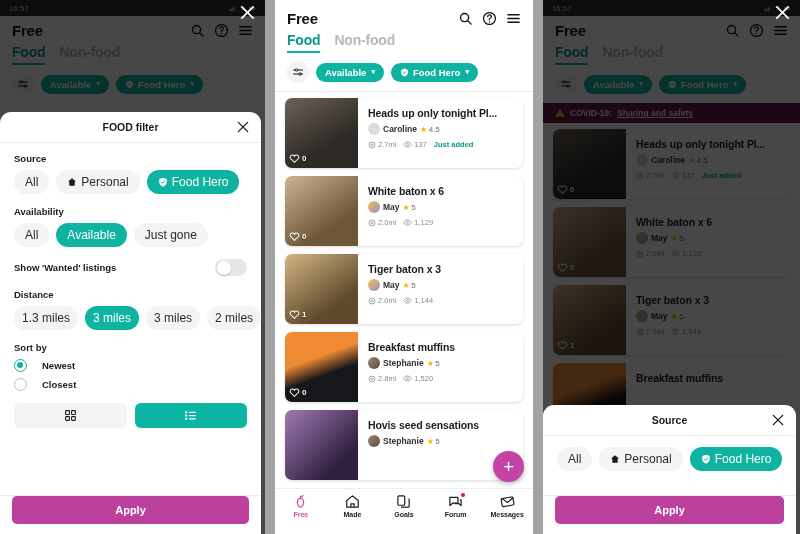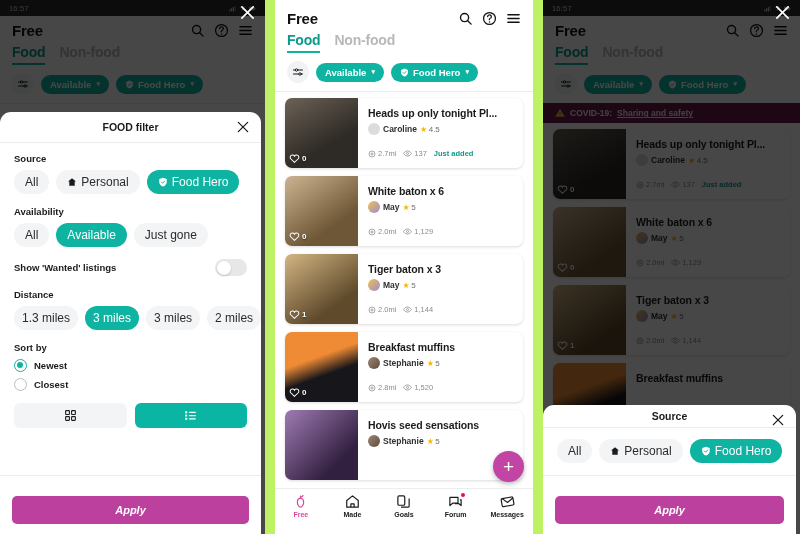--- a/index.html
+++ b/index.html
@@ -2,21 +2,21 @@
 <html><head>
 <meta charset="utf-8">
 <style>
   * { box-sizing: border-box; margin: 0; padding: 0; }
   html, body {
     width: 800px; height: 534px;
     background: #ffffff;
     font-family: "Liberation Sans", sans-serif;
     overflow: hidden;
   }
-  .stage { position: relative; width: 800px; height: 534px; background: #bef264; }
+  .stage { position: relative; width: 800px; height: 534px; background: #a3a3a3; }
 
   
   .panel { position: absolute; top: 0; height: 534px; overflow: hidden; background: #fff; }
   .panel-1 { left: 0;   width: 265px; }
   .panel-2 { left: 275px; width: 258px; }
   .panel-3 { left: 543px; width: 257px; }
 
   .phone-body { position: absolute; inset: 0; background: #fff; }
 
   
@@ -76,21 +76,21 @@
   .card-body { padding: 9px 8px 0 10px; min-width: 0; }
   .card-title {
     font-size: 10.5px; font-weight: bold; color: #1b1b1b; letter-spacing: -.1px;
     white-space: nowrap; overflow: hidden; text-overflow: ellipsis;
   }
   .card-user { display: flex; align-items: center; gap: 3px; margin-top: 4px; }
   .avatar { width: 12px; height: 12px; border-radius: 50%; flex: none; }
   .uname { font-size: 8.5px; color: #303030; font-weight: bold; }
   .stars { font-size: 8px; color: #6d6d6d; display: flex; align-items: center; gap: 1.5px;}
   .star { color: #f5b700; font-size: 8px; }
-  .card-meta { display: flex; align-items: center; gap: 7px; margin-top: 14px; font-size: 7.5px; color: #8b8b8b; }
+  .card-meta { display: flex; align-items: center; gap: 7px; margin-top: 5px; font-size: 7.5px; color: #8b8b8b; }
   .card-meta .mi { display: flex; align-items: center; gap: 2px; }
   .just-added { color: #0c9a8b; font-weight: bold; }
 
   
   .fab {
     position: absolute; right: 9px; bottom: 52px;
     width: 31px; height: 31px; border-radius: 50%;
     background: #c245a6; color: #fff; display: flex; align-items: center; justify-content: center;
     box-shadow: 0 2px 5px rgba(0,0,0,.25); font-size: 19px; line-height: 1; font-weight: 300;
   }
@@ -137,37 +137,37 @@
   .toggle-row { display: flex; align-items: center; justify-content: space-between; margin-bottom: 13px; }
   .toggle-label { font-size: 9.5px; font-weight: bold; color: #1b1b1b; }
   .toggle {
     width: 32px; height: 17px; border-radius: 10px; background: #e6e7e8; position: relative;
   }
   .toggle .knob {
     position: absolute; left: 1.5px; top: 1.5px; width: 14px; height: 14px;
     border-radius: 50%; background: #fff; box-shadow: 0 1px 2px rgba(0,0,0,.2);
   }
 
-  .radio-row { display: flex; align-items: center; gap: 7px; margin-bottom: 6px; }
+  .radio-row { display: flex; align-items: center; gap: 15px; margin-bottom: 6px; }
   .radio { width: 13px; height: 13px; border-radius: 50%; border: 1.6px solid #bdbdbd; position: relative; flex:none;}
   .radio.on { border-color: #0fb3a1; }
   .radio.on::after {
     content:""; position: absolute; left: 2.4px; top: 2.4px; width: 6px; height: 6px;
     border-radius: 50%; background: #0fb3a1;
   }
   .radio-label { font-size: 9.5px; color: #1b1b1b; font-weight: bold; }
 
   .browse-row { display: flex; gap: 8px; margin-bottom: 9px; }
   .browse-btn {
     flex: 1; height: 25px; border-radius: 6px; background: #f3f4f5;
     display: flex; align-items: center; justify-content: center;
   }
   .browse-btn.sel { background: #0ab5a3; }
 
-  .apply-wrap { border-top: 1px solid #ececec; padding: 20px 12px 10px 12px; font-style: italic; }
+  .apply-wrap { border-top: 1px solid #ececec; padding: 0 12px 10px 12px; }
   .apply-btn {
     width: 100%; height: 28px; border-radius: 5px; background: #bc409e; color: #fff;
     display: flex; align-items: center; justify-content: center;
     font-size: 11px; font-weight: bold;
   }
 </style>
 </head>
 <body>
 
 <div class="stage">

